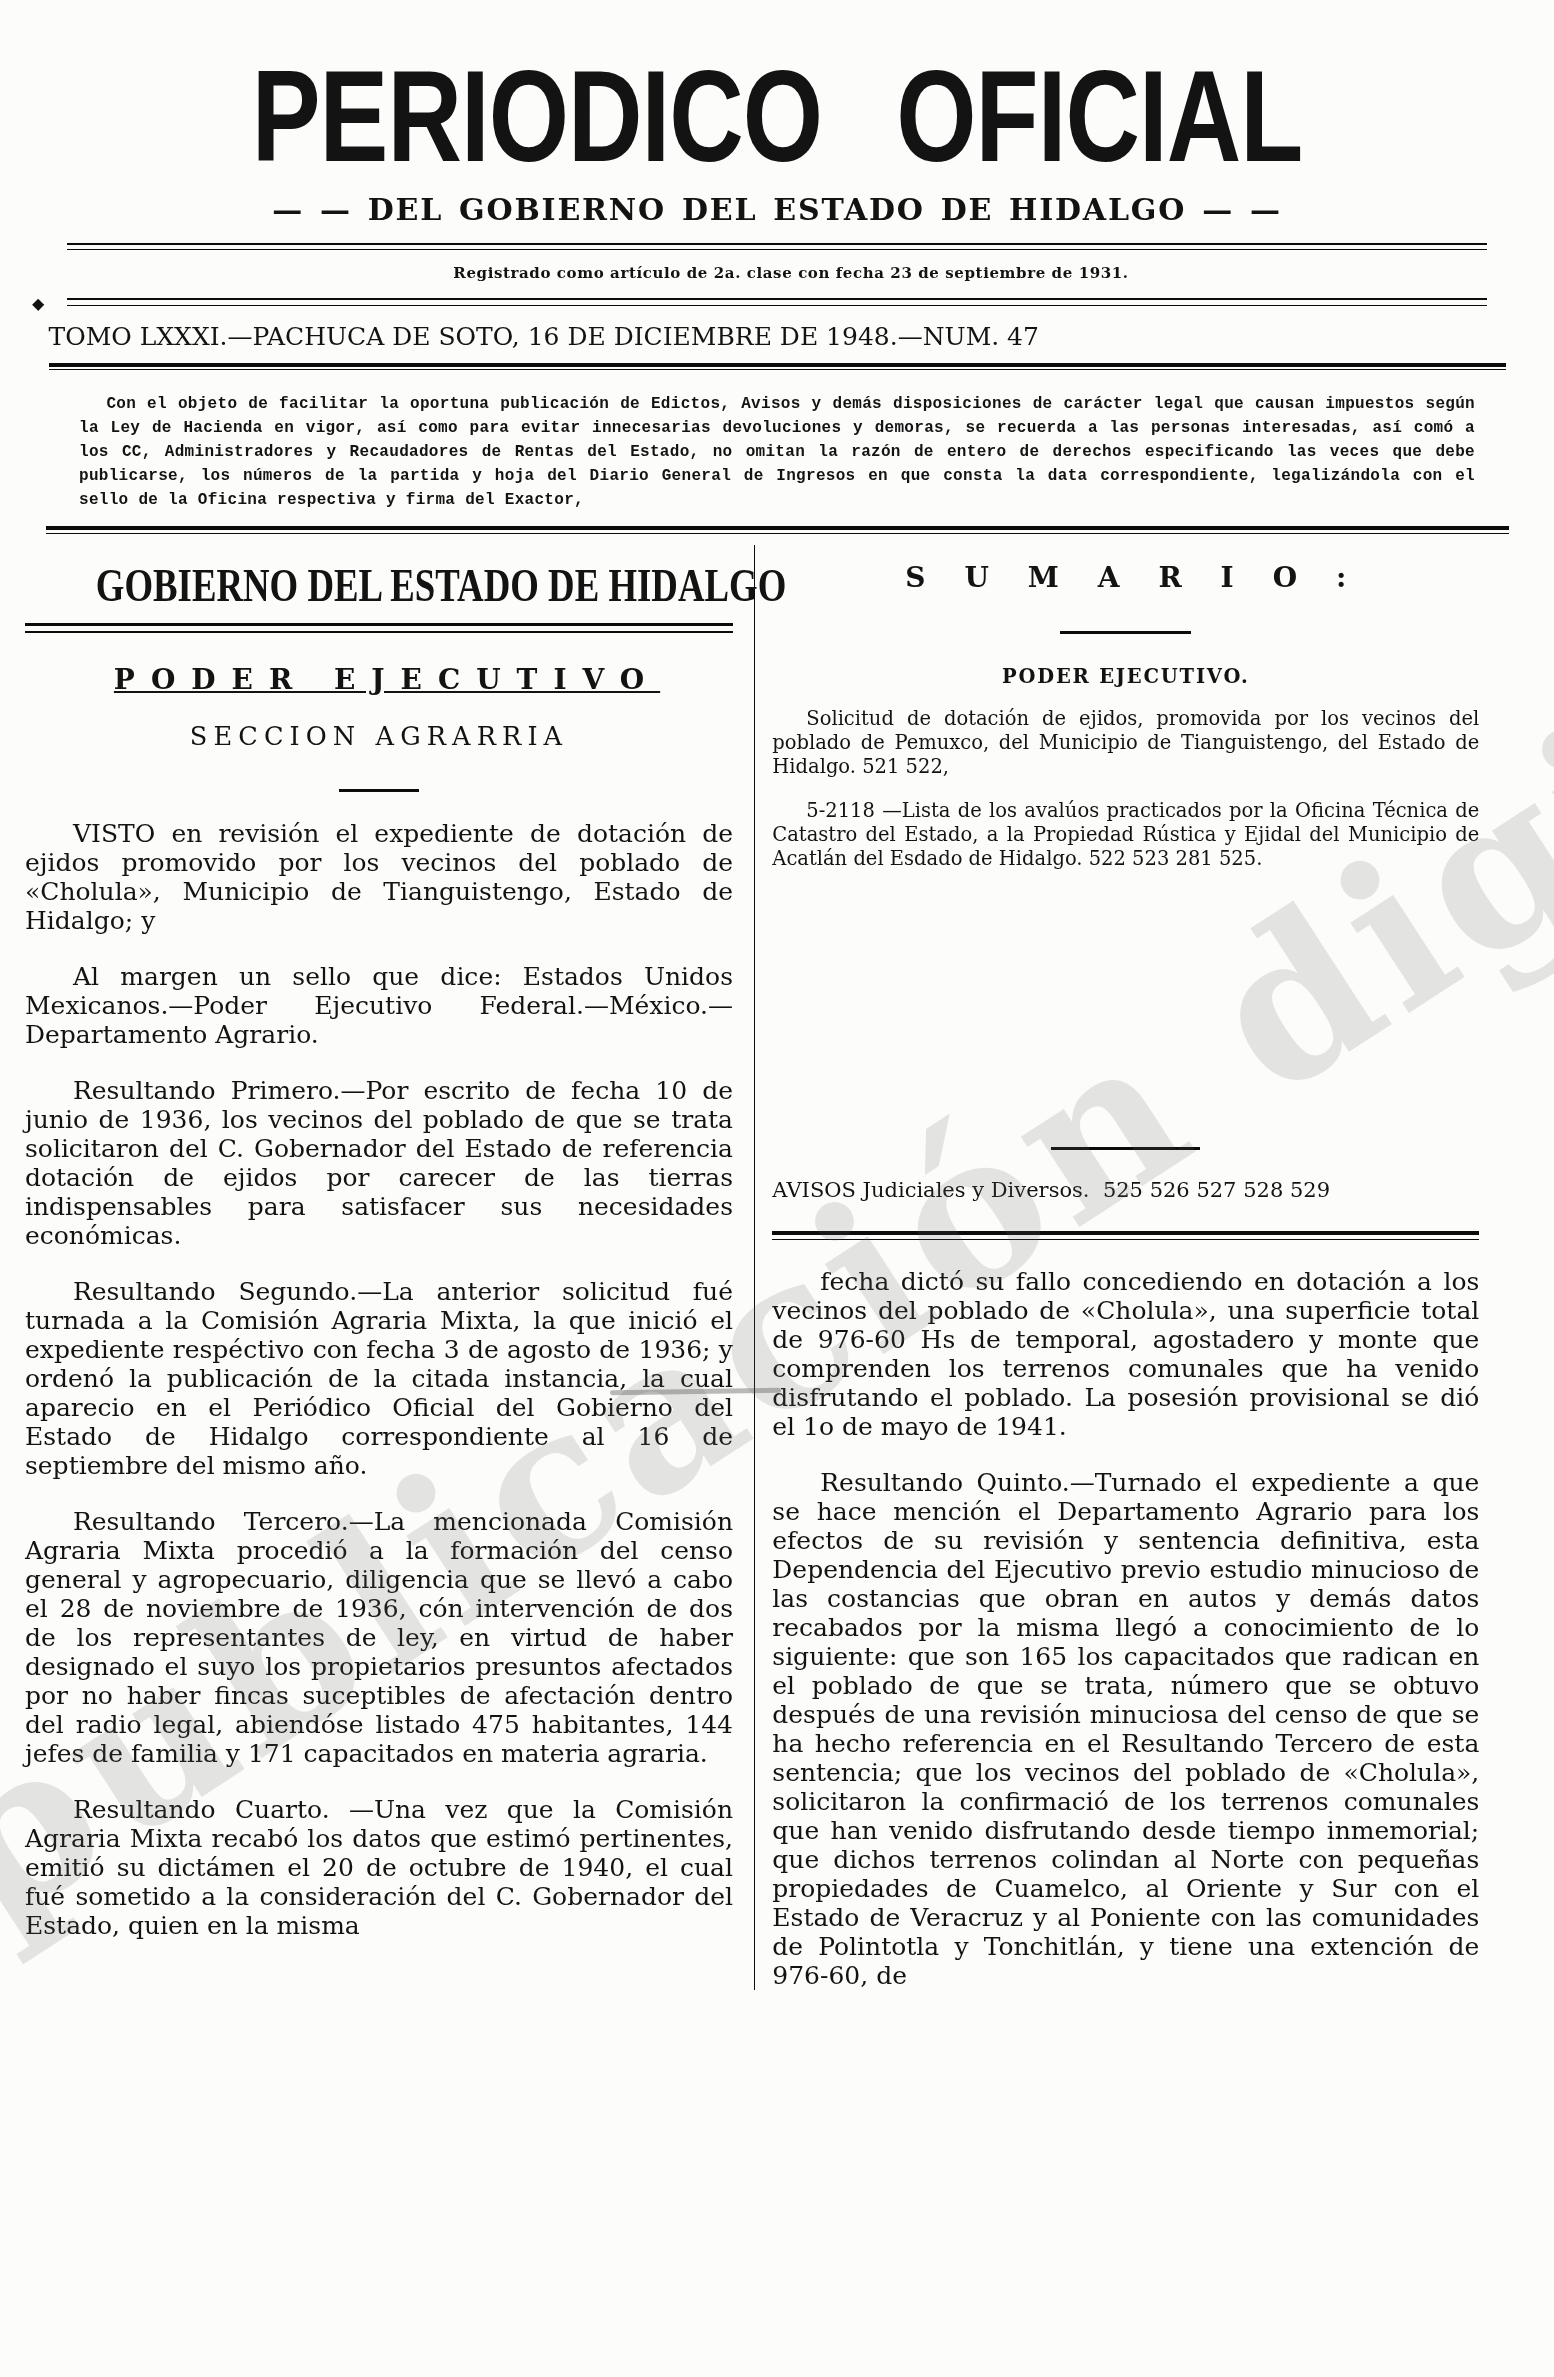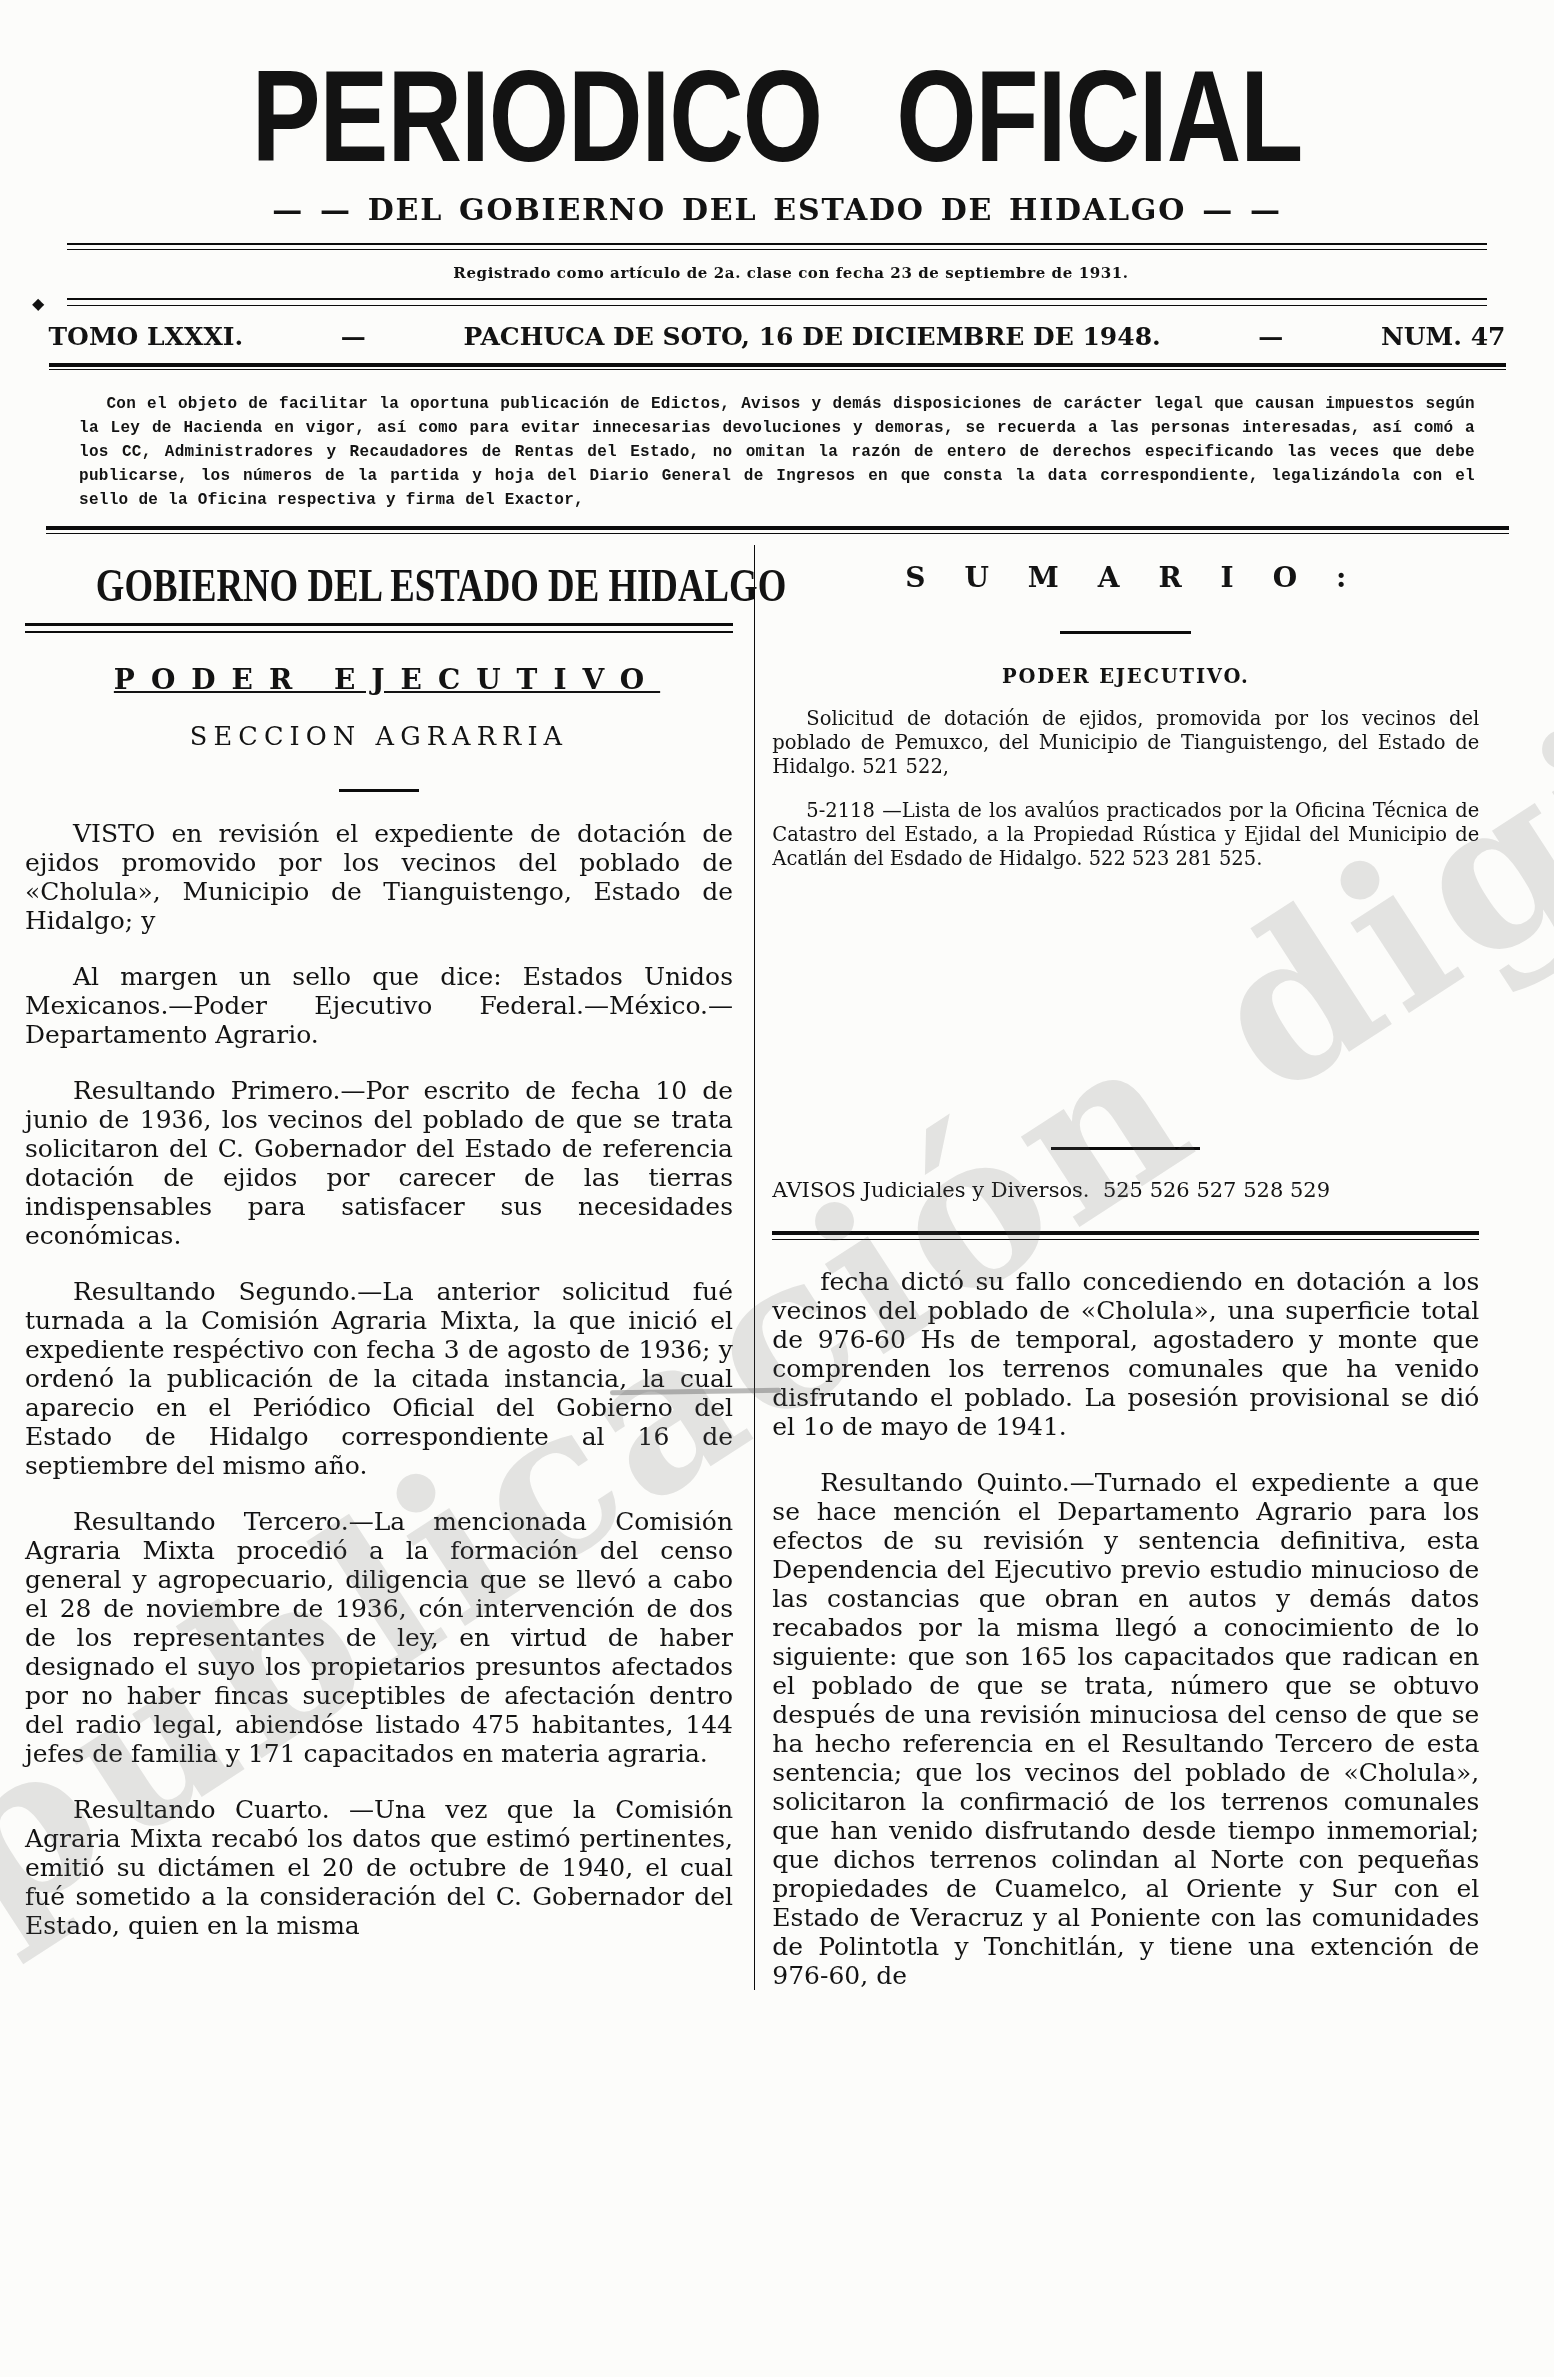--- a/index.html
+++ b/index.html
@@ -64,23 +64,23 @@
     text-align:center;
     font-weight:bold;
     font-size:15px;
     letter-spacing:0.6px;
     padding-left:28px;
   }
   .tomo-row{
     width:1457px;
     margin:16px auto 0;
     display:flex;
-    justify-content:space-between;
+    justify-content:flex-start;
     align-items:baseline;
-    font-weight:bold;
+    font-weight:normal;
     font-size:25px;
   }
   .rule-heavy{
     width:1457px;margin:12.2px auto 0;
     border-top:4.3px solid #0c0c0c;
     border-bottom:1.2px solid #0c0c0c;
     height:2.4px;
   }
   .notice{
     width:1396px;

